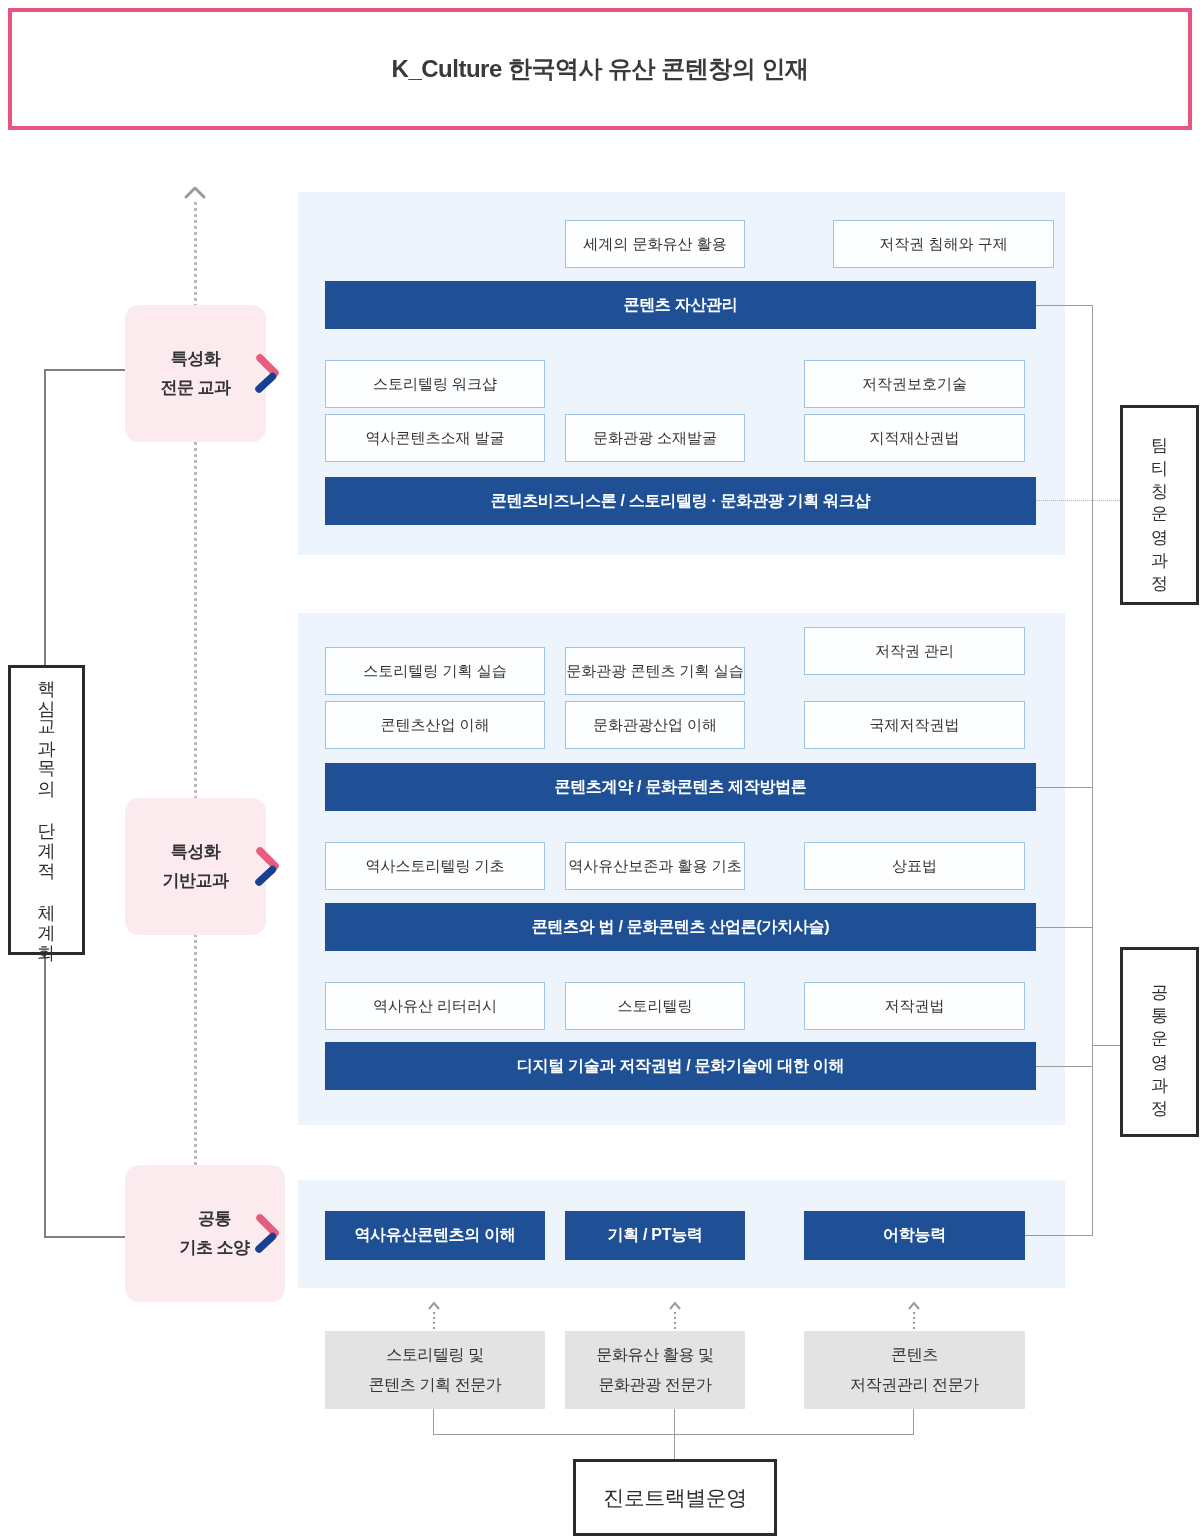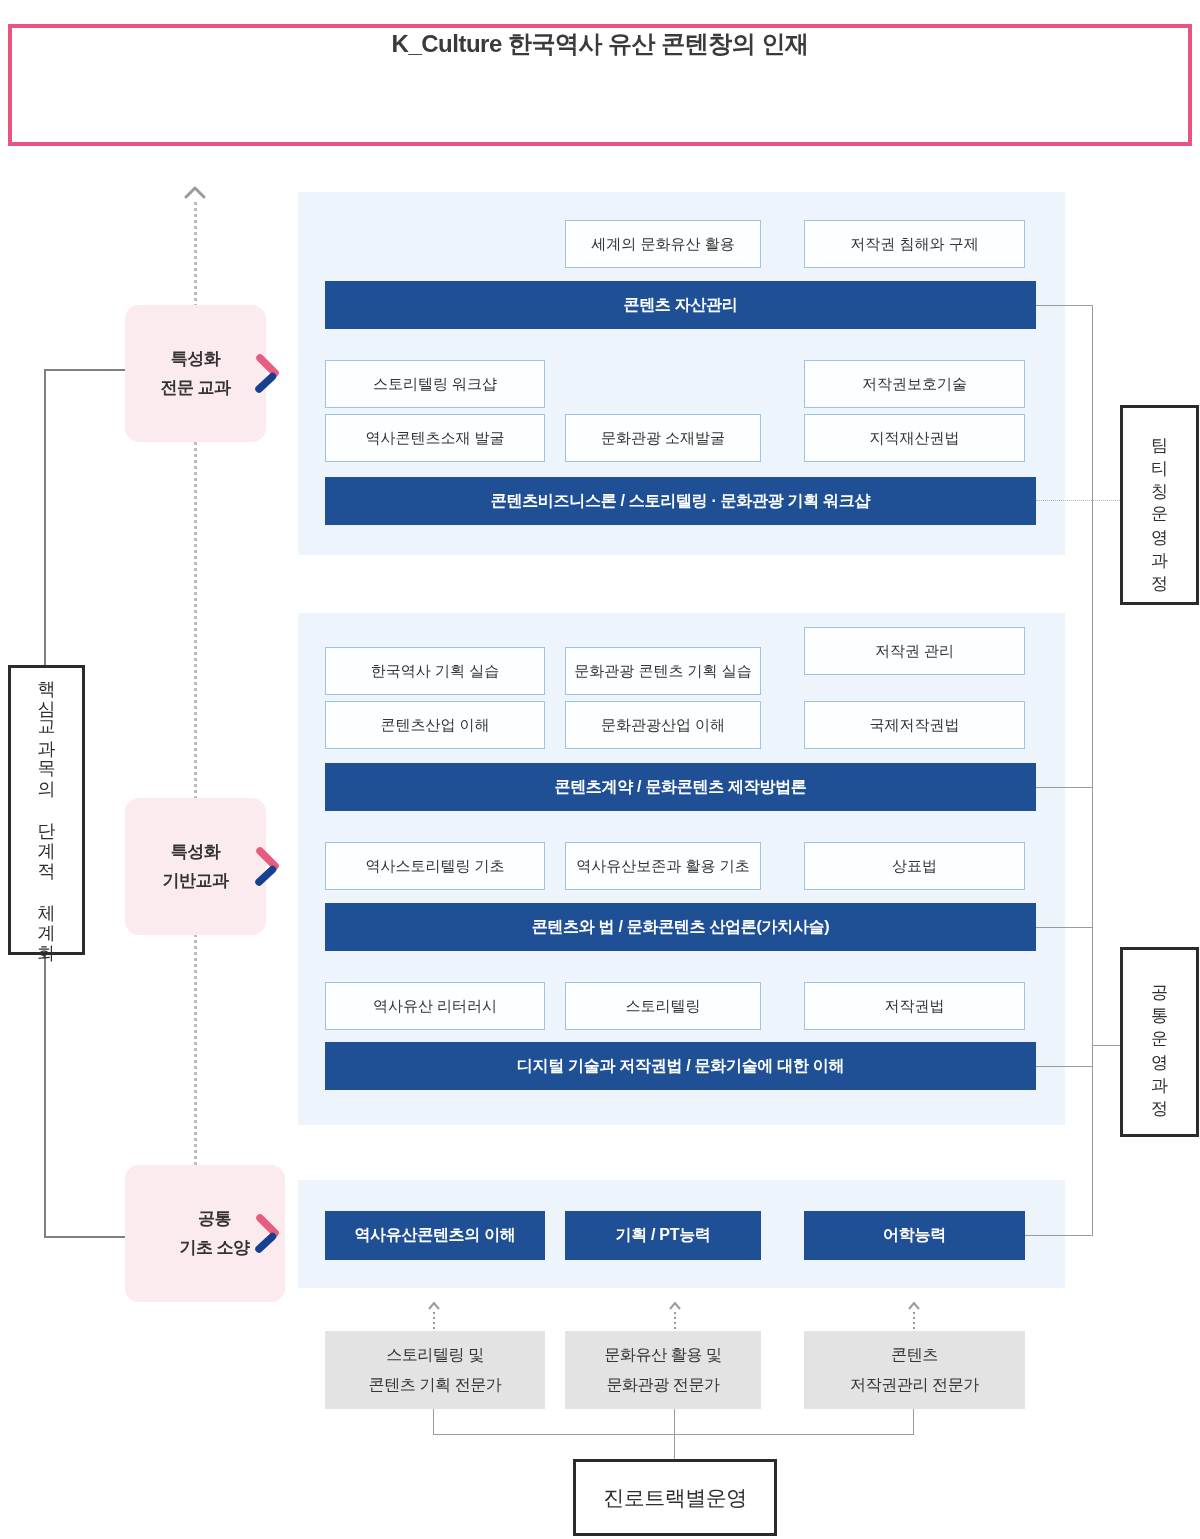--- a/index.html
+++ b/index.html
@@ -1,30 +1,30 @@
 <!DOCTYPE html>
 <html lang="ko"><head>
 <meta charset="utf-8">
 <style>
   html,body{margin:0;padding:0;background:#ffffff;}
   #stage{
     position:relative;width:1200px;height:1539px;background:#ffffff;overflow:hidden;
     font-family:"Liberation Sans","DejaVu Sans",sans-serif;color:#333;
   }
   
-  .banner{position:absolute;left:8px;top:24px;width:1184px;height:122px;box-sizing:border-box;
-    border:4px solid #e8567f;background:#fff;display:flex;justify-content:center;}
+  .banner{position:absolute;left:8px;top:8px;width:1184px;height:122px;box-sizing:border-box;
+    border:4px solid #e8567f;background:#fff;display:flex;align-items:center;justify-content:center;}
   .banner h1{margin:0;font-size:24px;font-weight:700;color:#3a3a3a;letter-spacing:-0.5px;}
   
   .panel{position:absolute;left:298px;width:767px;background:#edf4fb;}
   
   .course{position:absolute;height:48px;box-sizing:border-box;background:#fdfeff;
     border:1px solid #9dc3e6;display:flex;align-items:center;justify-content:center;
     font-size:15px;font-weight:500;color:#333;}
-  .c1{left:325px;width:220px;} .c2{left:565px;width:196px;} .c3{left:804px;width:221px;}
+  .c1{left:325px;width:220px;} .c2{left:565px;width:180px;} .c3{left:804px;width:221px;}
   .bar{position:absolute;left:325px;width:711px;height:48px;background:#1f5096;
     display:flex;align-items:center;justify-content:center;
     font-size:16px;font-weight:700;color:#ffffff;letter-spacing:-0.3px;}
   .darkbox{position:absolute;height:49px;background:#1f5096;display:flex;align-items:center;justify-content:center;
     font-size:16px;font-weight:700;color:#ffffff;letter-spacing:-0.3px;}
   
   .level{position:absolute;left:125px;width:141px;height:137px;background:#fcebee;border-radius:14px;
     display:flex;flex-direction:column;align-items:center;justify-content:center;
     font-size:17px;font-weight:600;color:#333;line-height:1.65;letter-spacing:-0.5px;}
   .chevron{position:absolute;left:255px;width:26px;height:40px;}
@@ -112,30 +112,30 @@
   <div class="level" style="top:1165px;padding-left:19px;">
     <div>공통</div>
     <div>기초 소양</div>
   </div>
   <svg class="chevron" style="top:1213px;" viewBox="0 0 26 40">
     <line x1="5" y1="5" x2="20" y2="20" stroke="#e85c80" stroke-width="7.5" stroke-linecap="round"></line>
     <line x1="17.5" y1="23.5" x2="4" y2="36" stroke="#17418f" stroke-width="7.5" stroke-linecap="round"></line>
   </svg>
 
   <div class="course c2" style="top:220px;">세계의 문화유산 활용</div>
-  <div class="course c3" style="top:220px;">저작권 침해와 구제</div>
+  <div class="course c3" style="top:220px;margin-left:29px;">저작권 침해와 구제</div>
   <div class="bar" style="top:281px;">콘텐츠 자산관리</div>
   <div class="course c1" style="top:360px;">스토리텔링 워크샵</div>
   <div class="course c3" style="top:360px;">저작권보호기술</div>
   <div class="course c1" style="top:414px;">역사콘텐츠소재 발굴</div>
   <div class="course c2" style="top:414px;">문화관광 소재발굴</div>
   <div class="course c3" style="top:414px;">지적재산권법</div>
   <div class="bar" style="top:477px;">콘텐츠비즈니스론 / 스토리텔링 · 문화관광 기획 워크샵</div>
 
-  <div class="course c1" style="top:647px;">한국역사 기획 실습</div>
+  <div class="course c1" style="top:647px;">스토리텔링 기획 실습</div>
   <div class="course c2" style="top:647px;">문화관광 콘텐츠 기획 실습</div>
   <div class="course c3" style="top:627px;">저작권 관리</div>
   <div class="course c1" style="top:701px;">콘텐츠산업 이해</div>
   <div class="course c2" style="top:701px;">문화관광산업 이해</div>
   <div class="course c3" style="top:701px;">국제저작권법</div>
   <div class="bar" style="top:763px;">콘텐츠계약 / 문화콘텐츠 제작방법론</div>
   <div class="course c1" style="top:842px;">역사스토리텔링 기초</div>
   <div class="course c2" style="top:842px;">역사유산보존과 활용 기초</div>
   <div class="course c3" style="top:842px;">상표법</div>
   <div class="bar" style="top:903px;">콘텐츠와 법 / 문화콘텐츠 산업론(가치사슬)</div>

